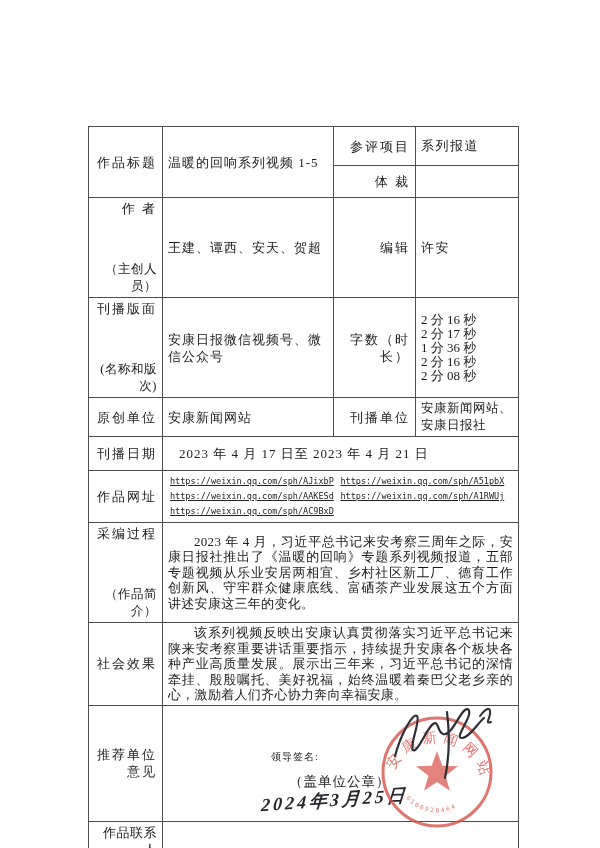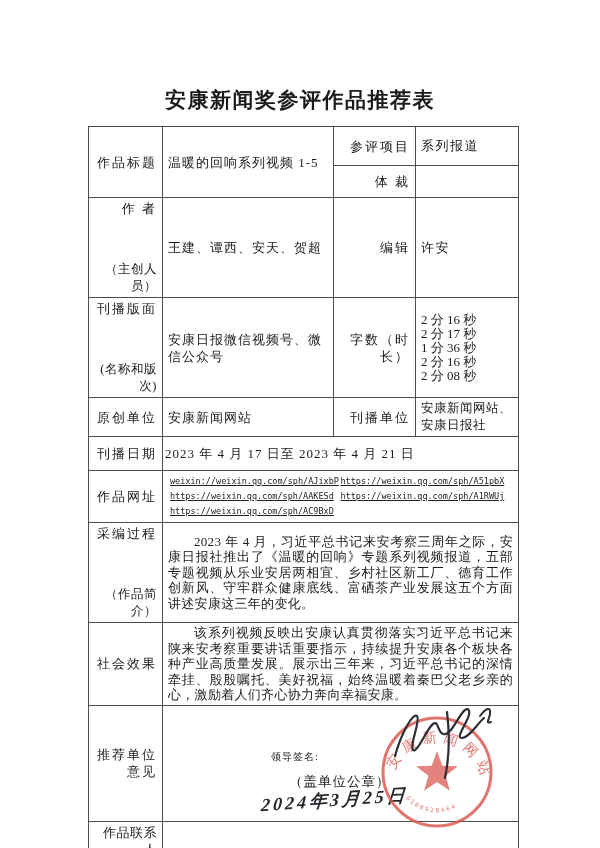--- a/index.html
+++ b/index.html
@@ -45,21 +45,20 @@
   .stamp{position:absolute;left:214px;top:6px;width:120px;height:120px;opacity:0.8;}
   .signature{position:absolute;left:224px;top:-12px;width:112px;height:92px;}
   .contact-val{letter-spacing:1px;}
   .num{letter-spacing:2px;}
 </style>
 </head>
 <body>
 
 <div class="page">
 
-  <div class="doc-title">安康新闻奖参评作品推荐表</div>
 
   <table class="form">
     <colgroup>
       <col style="width:74px">
         <col style="width:171px">
         <col style="width:82px">
         <col style="width:103px">
     </colgroup>
 
     <tbody>
@@ -102,28 +101,28 @@
 
     <tr style="height:38px">
       <td class="lbl">原创单位</td>
       <td class="val">安康新闻网站</td>
       <td class="lbl">刊播单位</td>
       <td class="val" style="letter-spacing:0.5px;font-size:12.5px;">安康新闻网站、安康日报社</td>
     </tr>
 
     <tr style="height:34px">
       <td class="lbl">刊播日期</td>
-      <td colspan="3" class="val" style="padding-left:2px;">2023 年 4 月 17 日至 2023 年 4 月 21 日</td>
+      <td colspan="3" class="val" style="padding-left:16px;">2023 年 4 月 17 日至 2023 年 4 月 21 日</td>
     </tr>
 
     <tr style="height:51px">
       <td class="lbl">作品网址</td>
       <td colspan="3">
         <div class="urls">
-          <span class="url">weixin://weixin.qq.com/sph/AJixbP</span>
+          <span class="url">https://weixin.qq.com/sph/AJixbP</span>
           <span class="url">https://weixin.qq.com/sph/A51pbX</span>
           <span class="url">https://weixin.qq.com/sph/AAKESd</span>
           <span class="url">https://weixin.qq.com/sph/A1RWUj</span>
           <span class="url">https://weixin.qq.com/sph/AC9BxD</span>
         </div>
       </td>
     </tr>
 
     <tr style="height:64px">
       <td class="lbl">

